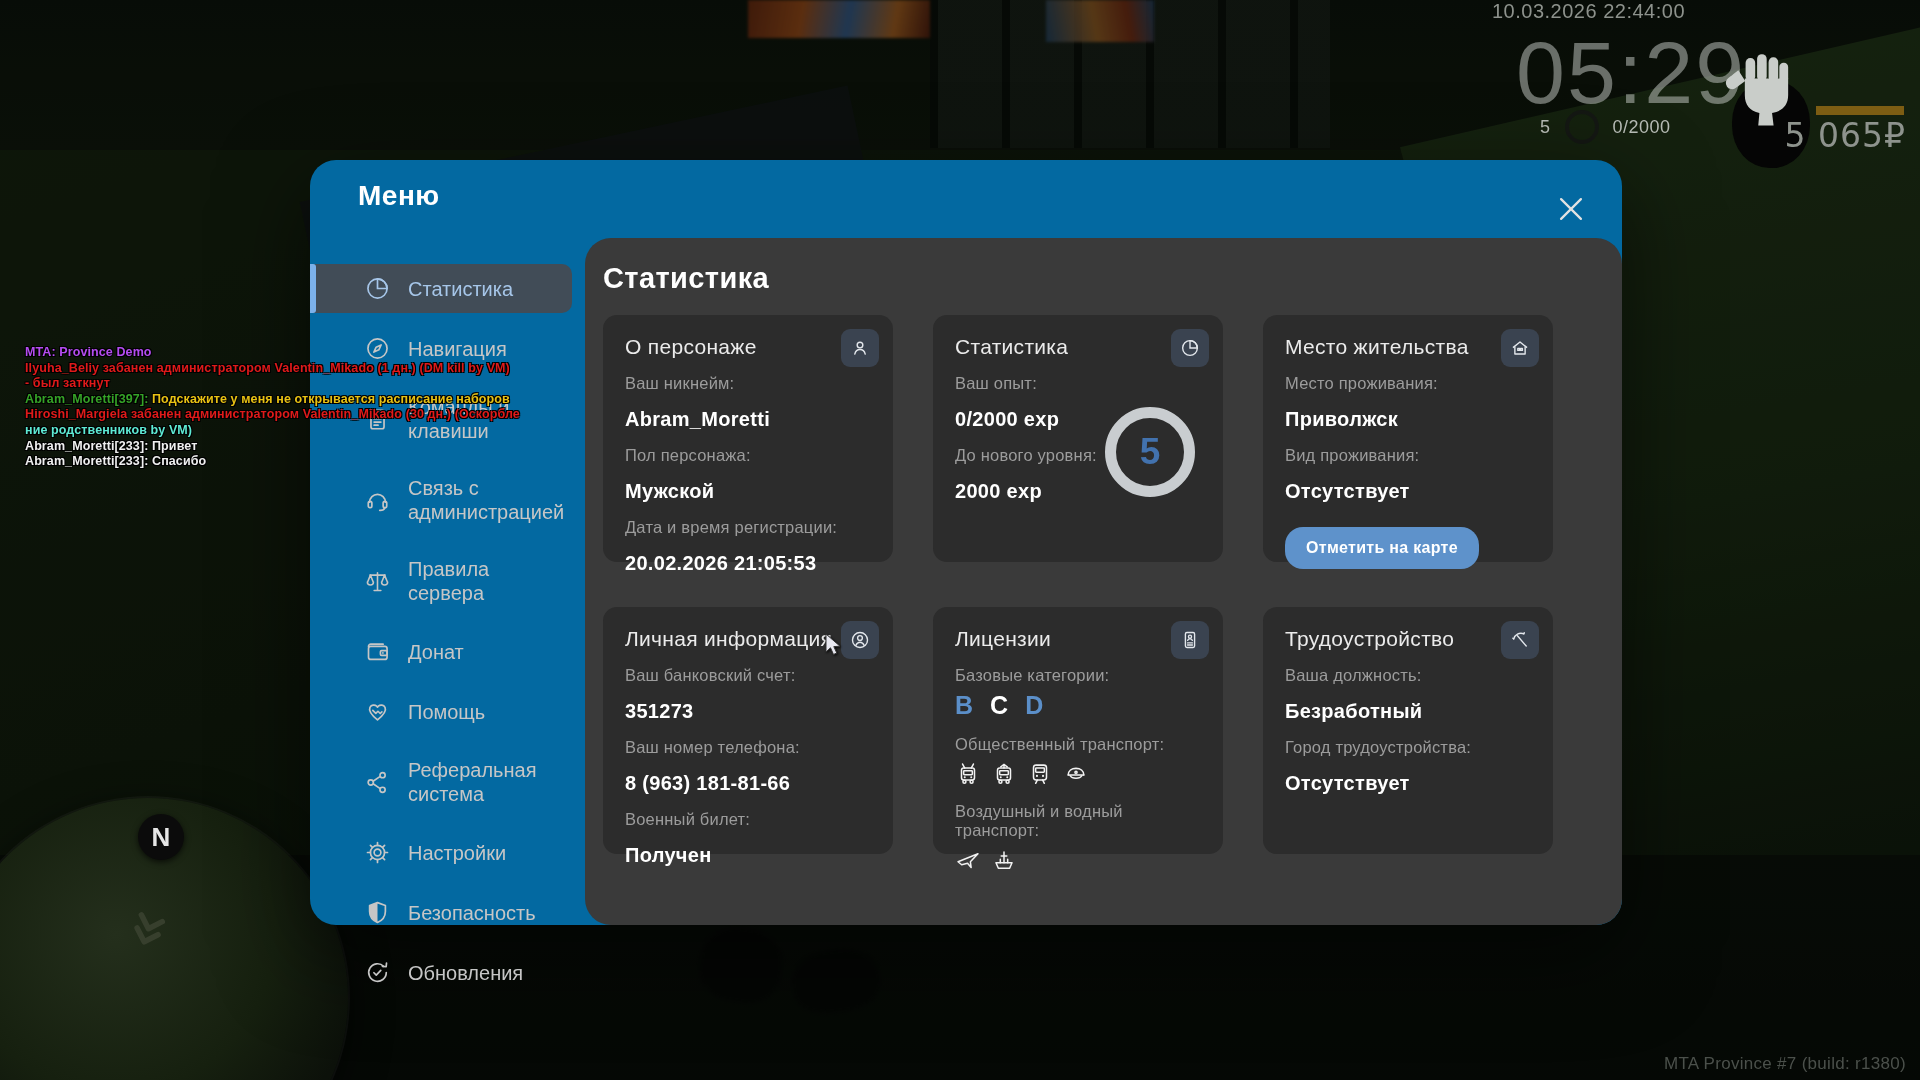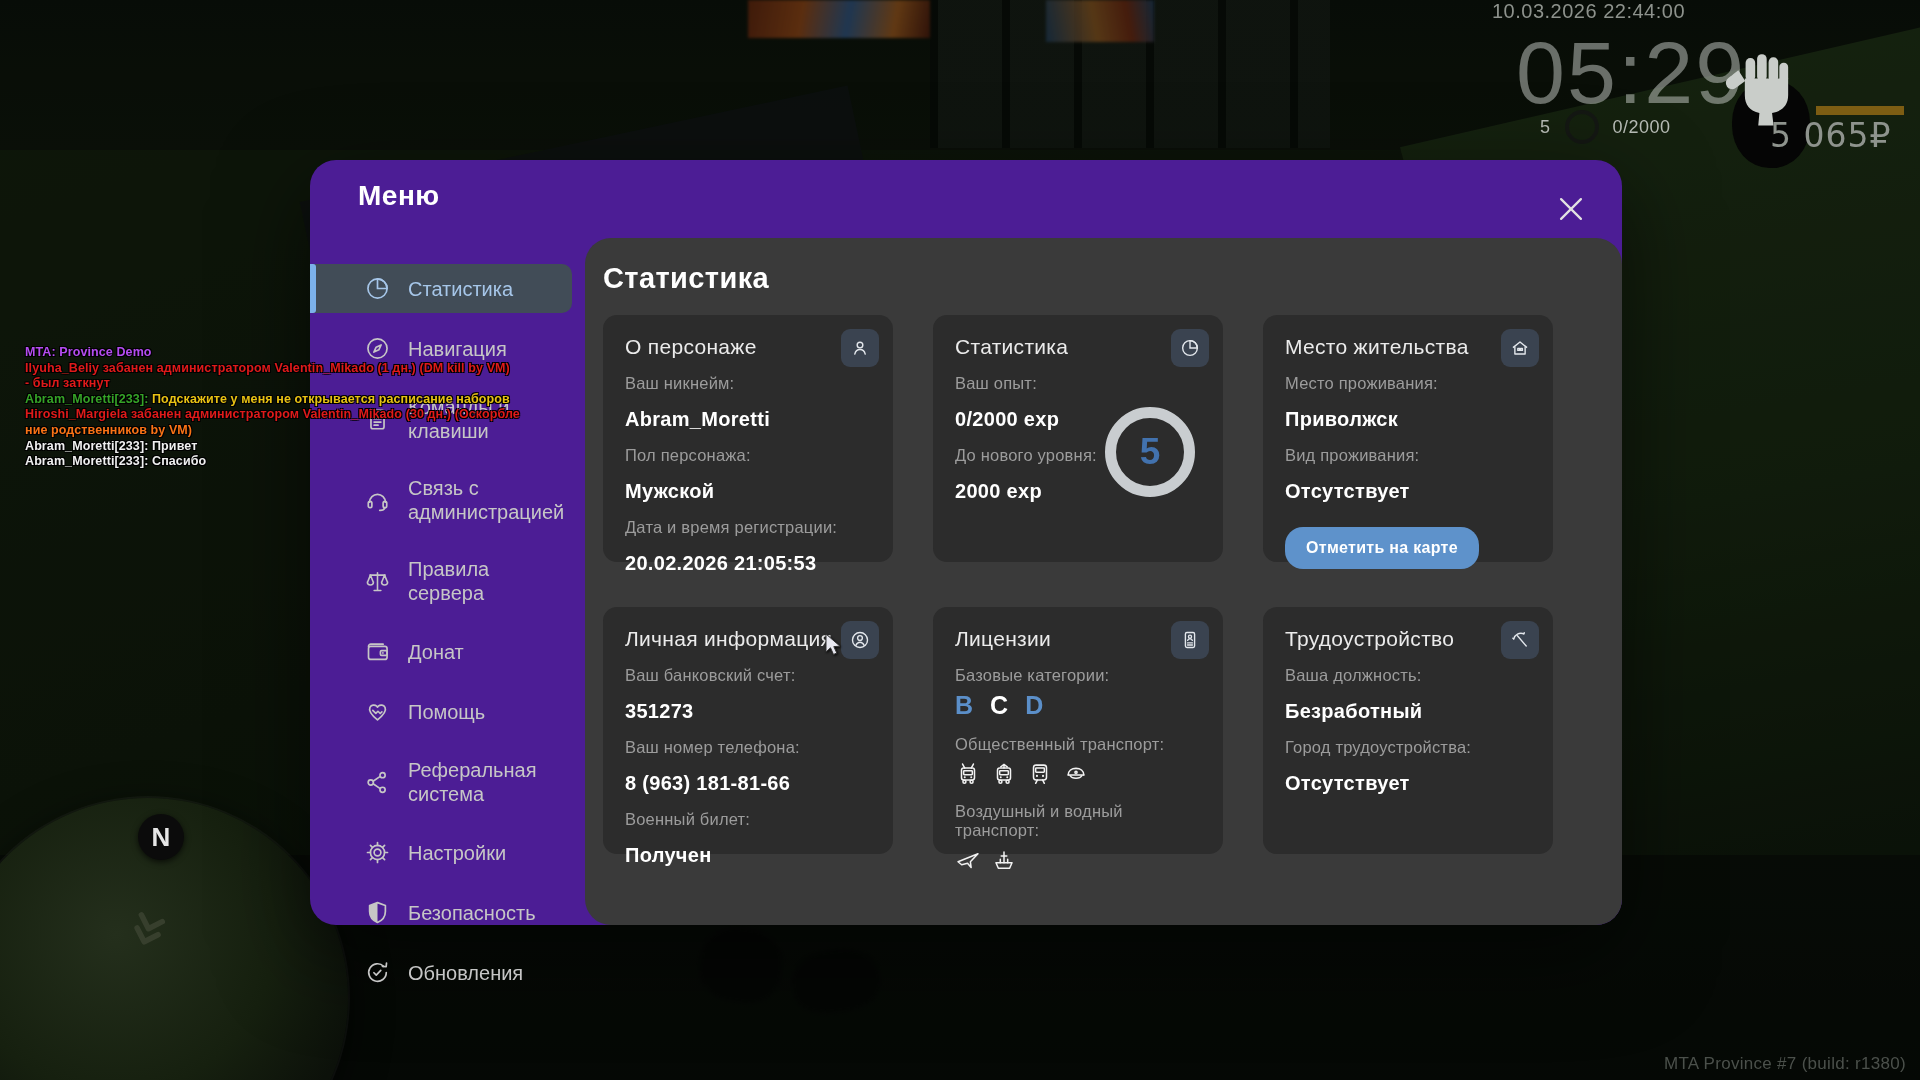--- a/index.html
+++ b/index.html
@@ -40,31 +40,31 @@
   
   .hud-date{position:absolute;left:1492px;top:0px;color:#8d928c;font-size:20px;letter-spacing:.5px;}
   .hud-clock{position:absolute;left:1500px;top:22px;color:rgba(186,192,186,.55);font-size:88px;
     letter-spacing:2px;font-weight:400;margin-left:16px;}
   .hud-subrow{position:absolute;left:1540px;top:110px;display:flex;align-items:center;gap:14px;
     color:#b7bcb6;font-size:18px;letter-spacing:.5px;}
   .hud-ring{width:34px;height:34px;border-radius:50%;border:4px solid rgba(20,22,20,.85);}
   .hud-fist{position:absolute;left:1718px;top:42px;}
   .fist-blob{position:absolute;left:14px;top:38px;width:78px;height:88px;background:#050505;border-radius:48%;}
   .hud-moneybar{position:absolute;left:1816px;top:106px;width:88px;height:9px;}
-  .hud-money{position:absolute;left:1770px;top:116px;width:136px;color:#8e938d;
+  .hud-money{position:absolute;left:1770px;top:116px;width:136px;text-align:right;color:#8e938d;
     font-size:33px;letter-spacing:1px;font-family:"DejaVu Sans","Liberation Sans",sans-serif;}
 
   
   .chat{position:absolute;left:25px;top:345px;z-index:60;font-size:12.5px;font-weight:bold;
     line-height:15.6px;letter-spacing:.1px;
     text-shadow:1px 1px 0 #000,-1px 1px 0 #000,1px -1px 0 #000,-1px -1px 0 #000;}
   .chat div{white-space:pre;}
 
   
-  .menu{position:absolute;left:310px;top:160px;width:1312px;height:765px;background:#4c1d95;
+  .menu{position:absolute;left:310px;top:160px;width:1312px;height:765px;background:#0369a1;
     border-radius:26px;box-shadow:0 30px 90px rgba(0,0,0,.55);z-index:40;}
   .menu-title{position:absolute;left:48px;top:20px;color:#fff;font-size:28px;font-weight:bold;letter-spacing:.5px;}
   .close-btn{position:absolute;right:34px;top:32px;width:34px;height:34px;background:none;border:none;
     color:#e2e2e2;cursor:pointer;padding:0;}
   
   .sidebar{position:absolute;left:0;top:104px;width:262px;display:flex;flex-direction:column;gap:11px;}
   .nav-item{position:relative;display:flex;align-items:center;gap:17px;padding:11px 10px 11px 54px;
     color:#c6c6c6;font-size:20px;line-height:24px;cursor:pointer;}
   .nav-item .nav-ic{flex:0 0 27px;display:flex;}
   .nav-item.active{background:#414c57;color:#a6c6e9;border-radius:0 10px 10px 0;}
@@ -140,23 +140,23 @@
       <path d="M7.1 10.2 L4.6 12 a1.6 1.6 0 0 1-1.9-2.6 l2.6-2 Z"></path>
     </svg>
   </div>
   <div class="hud-moneybar" style="background-color: rgb(125, 93, 19);"></div>
   <div class="hud-money">5 065₽</div>
 
   <div class="chat">
     <div><span style="color: rgb(180, 76, 240);">MTA: Province Demo</span></div>
     <div><span style="color: rgb(224, 26, 26);">Ilyuha_Beliy забанен администратором Valentin_Mikado (1 дн.) (DM kill by VM)</span></div>
     <div><span style="color: rgb(224, 26, 26);">- был заткнут</span></div>
-    <div><span style="color: rgb(53, 163, 39);">Abram_Moretti[233]: </span><span style="color: rgb(232, 194, 19);">Подскажите у меня не открывается расписание наборов</span></div>
+    <div><span style="color: rgb(53, 163, 39);">Abram_Moretti[397]: </span><span style="color: rgb(232, 194, 19);">Подскажите у меня не открывается расписание наборов</span></div>
     <div><span style="color: rgb(224, 26, 26);">Hiroshi_Margiela забанен администратором Valentin_Mikado (30 дн.) (Оскорбле</span></div>
-    <div><span style="color: #f97316;">ние родственников by VM)</span></div>
+    <div><span style="color: #5eead4;">ние родственников by VM)</span></div>
     <div><span style="color: rgb(240, 240, 240);">Abram_Moretti[233]: Привет</span></div>
     <div><span style="color: rgb(240, 240, 240);">Abram_Moretti[233]: Спасибо</span></div>
   </div>
 
   <div class="menu">
     <div class="menu-title">Меню</div>
     <button class="close-btn">
       <svg width="34" height="34" viewBox="0 0 24 24" fill="none" stroke="currentColor" stroke-width="1.6" stroke-linecap="round">
           <path d="M5 5 L19 19 M19 5 L5 19"></path>
         </svg>

